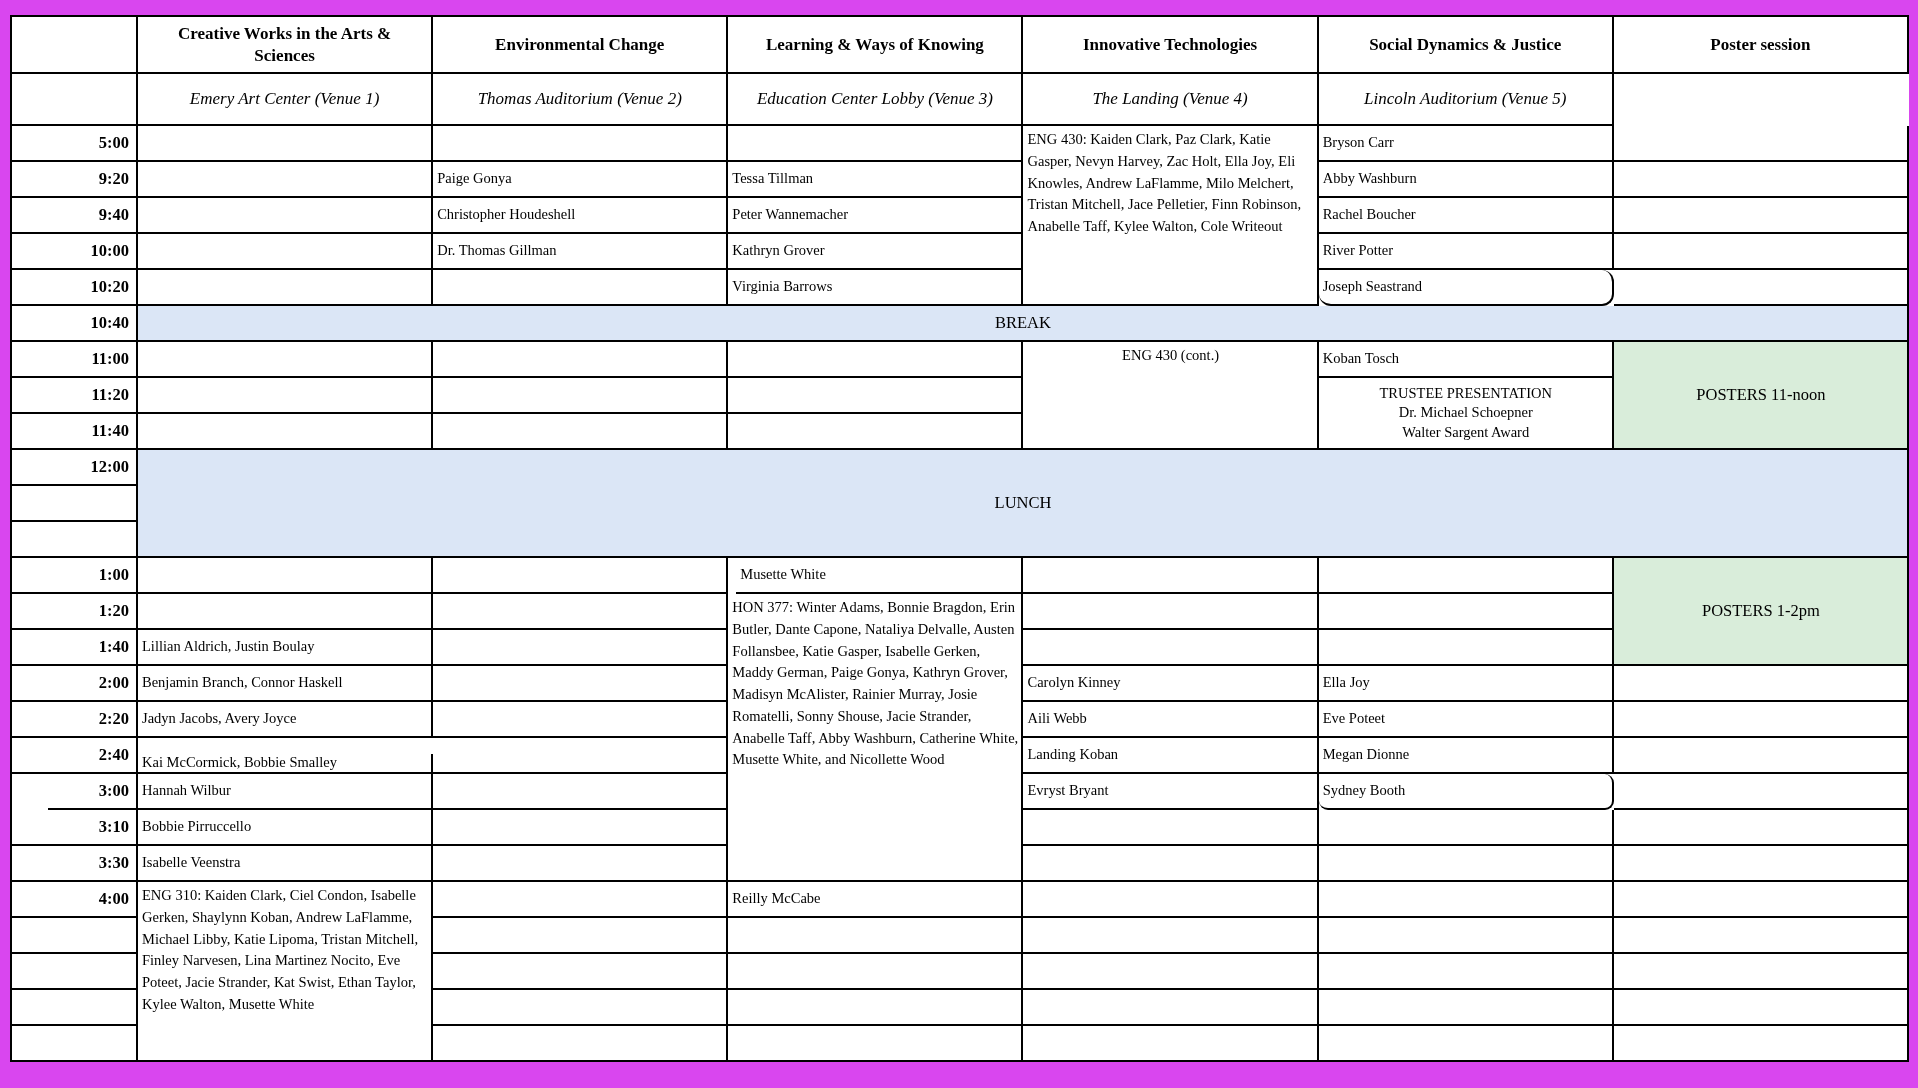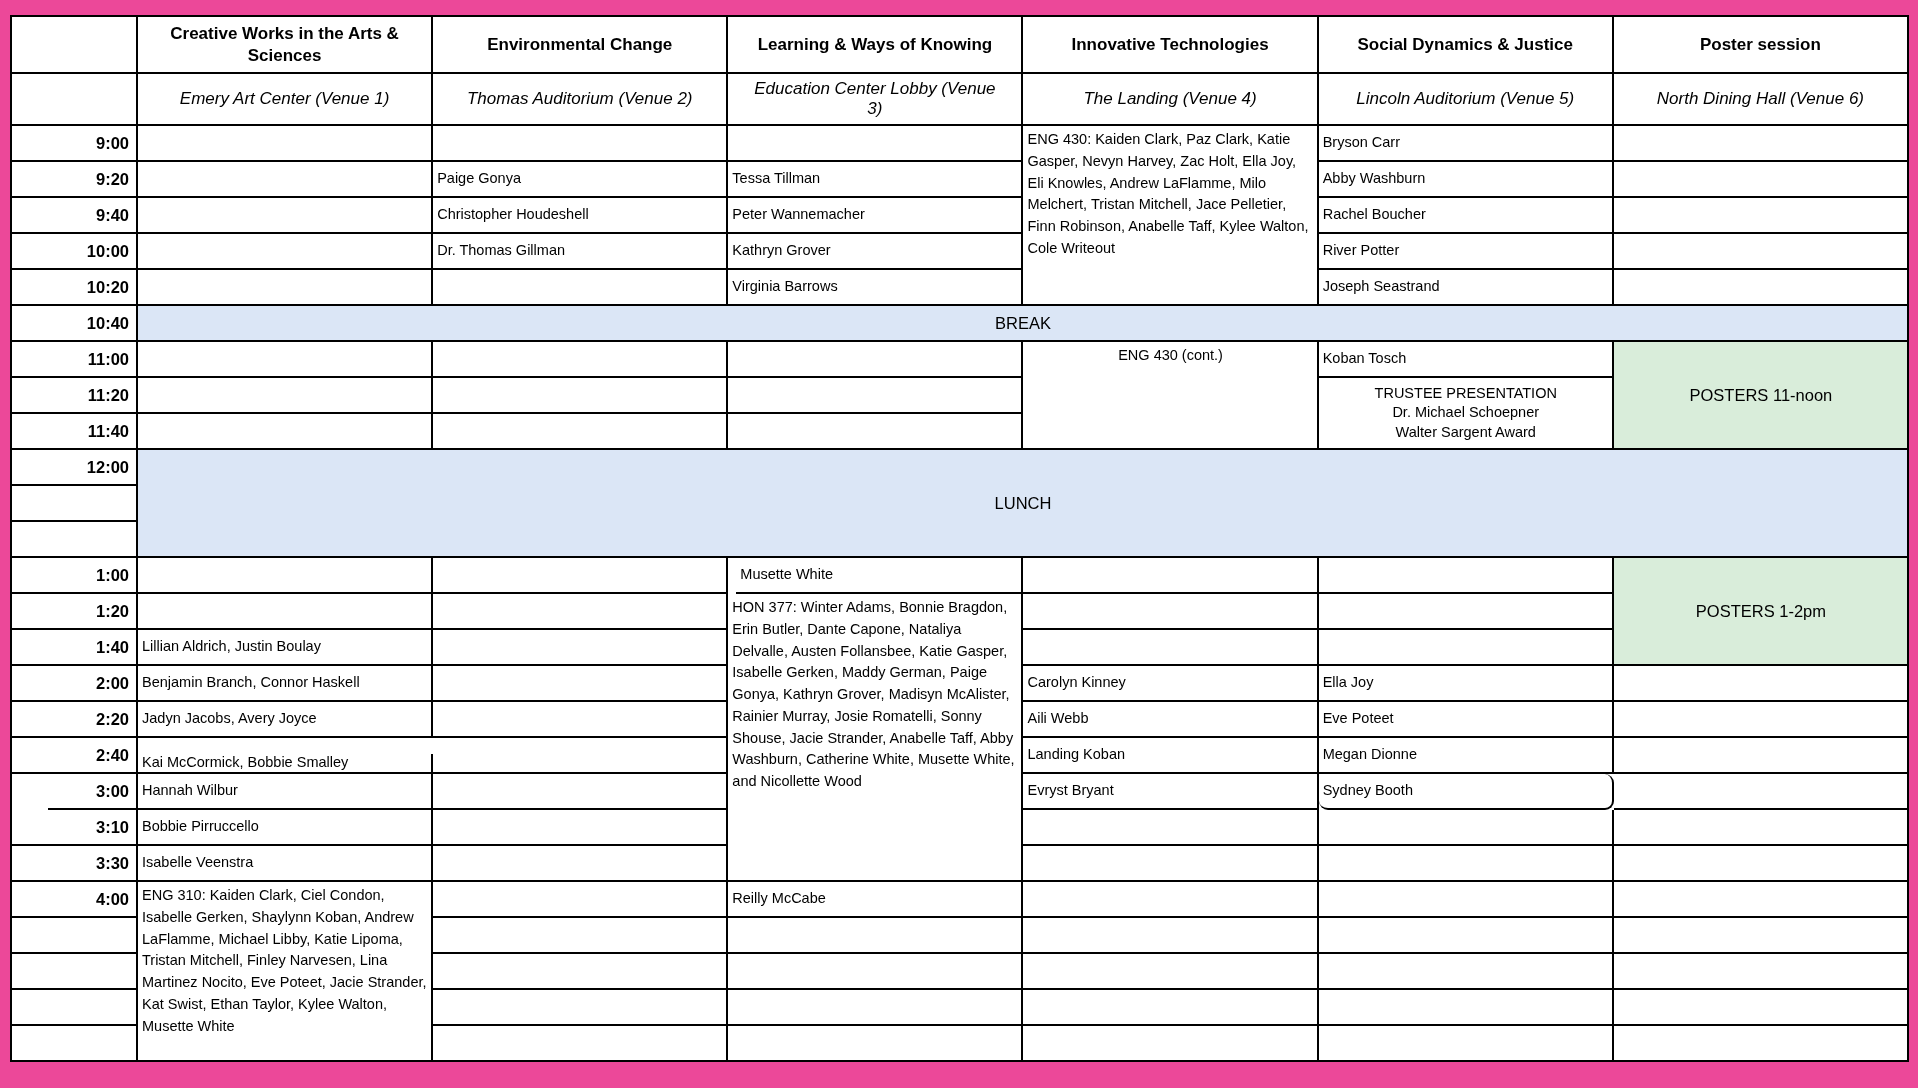--- a/index.html
+++ b/index.html
@@ -1,20 +1,20 @@
 <!DOCTYPE html>
 <html><head>
 <meta charset="utf-8">
 <title>Schedule</title>
 <style>
   html,body { margin:0; padding:0; background:#ffffff; }
   .page {
-    width:1918px; height:1088px; background:#ec4899;
+    width:1918px; height:1088px; background:#d946ef;
     padding:15px 0 0 10px; box-sizing:border-box;
-    font-family:Liberation Sans, sans-serif;
+    font-family:Liberation Serif, serif;
     color:#000;
   }
   .grid {
     display:grid;
     grid-template-columns:126px repeat(6,1fr);
     grid-template-rows:57px 52px repeat(26,36px);
     width:1899px;
     box-sizing:border-box;
     border-top:2px solid #000;
     border-left:2px solid #000;
@@ -61,22 +61,21 @@
       <div class="c venue" style="grid-area: 2 / 2 / span 1 / span 1;">Emery Art Center (Venue 1)</div>
       <div class="c track" style="grid-area: 1 / 3 / span 1 / span 1;">Environmental Change</div>
       <div class="c venue" style="grid-area: 2 / 3 / span 1 / span 1;">Thomas Auditorium (Venue 2)</div>
       <div class="c track" style="grid-area: 1 / 4 / span 1 / span 1;">Learning &amp; Ways of Knowing</div>
       <div class="c venue" style="grid-area: 2 / 4 / span 1 / span 1;">Education Center Lobby (Venue 3)</div>
       <div class="c track" style="grid-area: 1 / 5 / span 1 / span 1;">Innovative Technologies</div>
       <div class="c venue" style="grid-area: 2 / 5 / span 1 / span 1;">The Landing (Venue 4)</div>
       <div class="c track" style="grid-area: 1 / 6 / span 1 / span 1;">Social Dynamics &amp; Justice</div>
       <div class="c venue" style="grid-area: 2 / 6 / span 1 / span 1;">Lincoln Auditorium (Venue 5)</div>
       <div class="c track" style="grid-area: 1 / 7 / span 1 / span 1;">Poster session</div>
-      <div class="c venue" style="grid-area: 2 / 7 / span 1 / span 1;">North Dining Hall (Venue 6)</div>
-      <div class="c time" style="grid-area: 3 / 1 / span 1 / span 1;">9:00</div>
+      <div class="c time" style="grid-area: 3 / 1 / span 1 / span 1;">5:00</div>
       <div class="c time" style="grid-area: 4 / 1 / span 1 / span 1;">9:20</div>
       <div class="c time" style="grid-area: 5 / 1 / span 1 / span 1;">9:40</div>
       <div class="c time" style="grid-area: 6 / 1 / span 1 / span 1;">10:00</div>
       <div class="c time" style="grid-area: 7 / 1 / span 1 / span 1;">10:20</div>
       <div class="c time" style="grid-area: 8 / 1 / span 1 / span 1;">10:40</div>
       <div class="c time" style="grid-area: 9 / 1 / span 1 / span 1;">11:00</div>
       <div class="c time" style="grid-area: 10 / 1 / span 1 / span 1;">11:20</div>
       <div class="c time" style="grid-area: 11 / 1 / span 1 / span 1;">11:40</div>
       <div class="c time" style="grid-area: 12 / 1 / span 1 / span 1;">12:00</div>
       <div class="c time" style="grid-area: 13 / 1 / span 1 / span 1;"></div>
@@ -93,21 +92,21 @@
       <div class="c time" style="grid-area: 24 / 1 / span 1 / span 1;">4:00</div>
       <div class="c time" style="grid-area: 25 / 1 / span 1 / span 1;"></div>
       <div class="c time" style="grid-area: 26 / 1 / span 1 / span 1;"></div>
       <div class="c time" style="grid-area: 27 / 1 / span 1 / span 1;"></div>
       <div class="c time" style="grid-area: 28 / 1 / span 1 / span 1;"></div>
       <div class="c  top" style="grid-area: 3 / 5 / span 5 / span 1;">ENG 430: Kaiden Clark, Paz Clark, Katie Gasper, Nevyn Harvey, Zac Holt, Ella Joy, Eli Knowles, Andrew LaFlamme, Milo Melchert, Tristan Mitchell, Jace Pelletier, Finn Robinson, Anabelle Taff, Kylee Walton, Cole Writeout</div>
       <div class="c" style="grid-area: 3 / 6 / span 1 / span 1;">Bryson Carr</div>
       <div class="c" style="grid-area: 4 / 6 / span 1 / span 1;">Abby Washburn</div>
       <div class="c" style="grid-area: 5 / 6 / span 1 / span 1;">Rachel Boucher</div>
       <div class="c" style="grid-area: 6 / 6 / span 1 / span 1;">River Potter</div>
-      <div class="c" style="grid-area: 7 / 6 / span 1 / span 1;">Joseph Seastrand</div>
+      <div class="c" style="grid-area: 7 / 6 / span 1 / span 1; border-radius: 12px;">Joseph Seastrand</div>
       <div class="c" style="grid-area: 4 / 3 / span 1 / span 1;">Paige Gonya</div>
       <div class="c" style="grid-area: 5 / 3 / span 1 / span 1;">Christopher Houdeshell</div>
       <div class="c" style="grid-area: 6 / 3 / span 1 / span 1;">Dr. Thomas Gillman</div>
       <div class="c" style="grid-area: 4 / 4 / span 1 / span 1;">Tessa Tillman</div>
       <div class="c" style="grid-area: 5 / 4 / span 1 / span 1;">Peter Wannemacher</div>
       <div class="c" style="grid-area: 6 / 4 / span 1 / span 1;">Kathryn Grover</div>
       <div class="c" style="grid-area: 7 / 4 / span 1 / span 1;">Virginia Barrows</div>
       <div class="c  blue center lg" style="grid-area: 8 / 2 / span 1 / span 6;">BREAK</div>
       <div class="c  center top" style="grid-area: 9 / 5 / span 3 / span 1;">ENG 430 (cont.)</div>
       <div class="c" style="grid-area: 9 / 6 / span 1 / span 1;">Koban Tosch</div>

